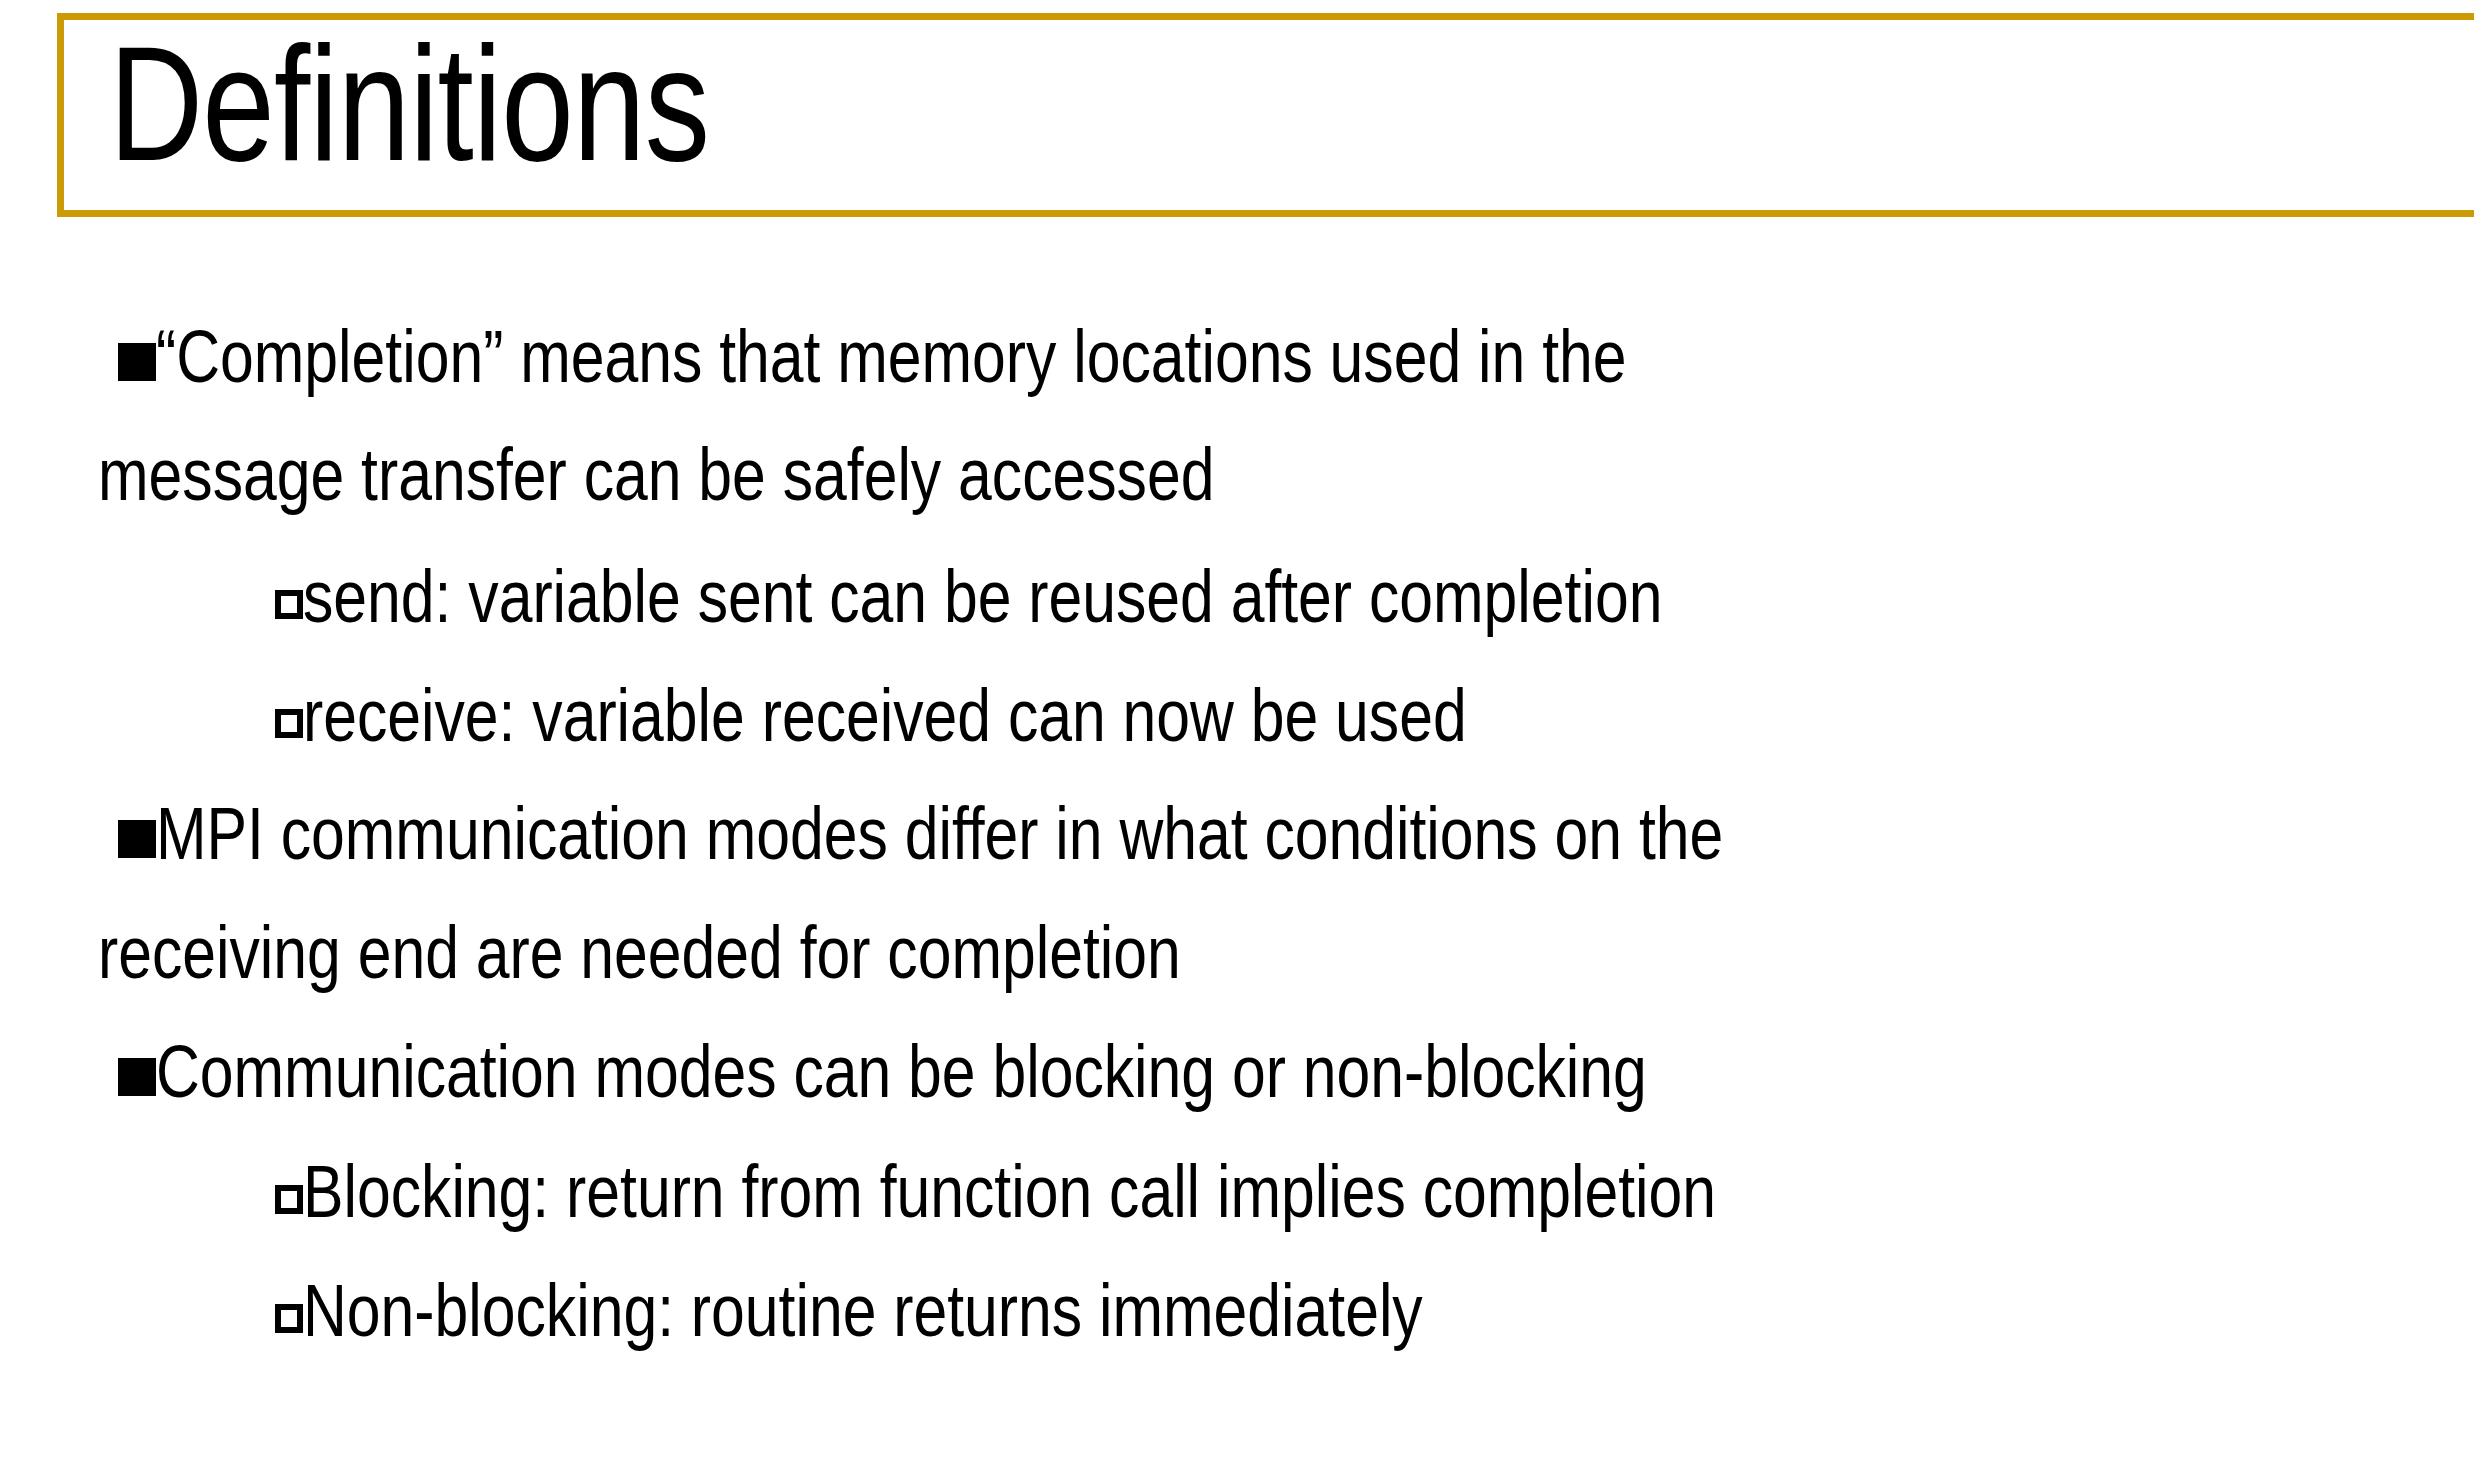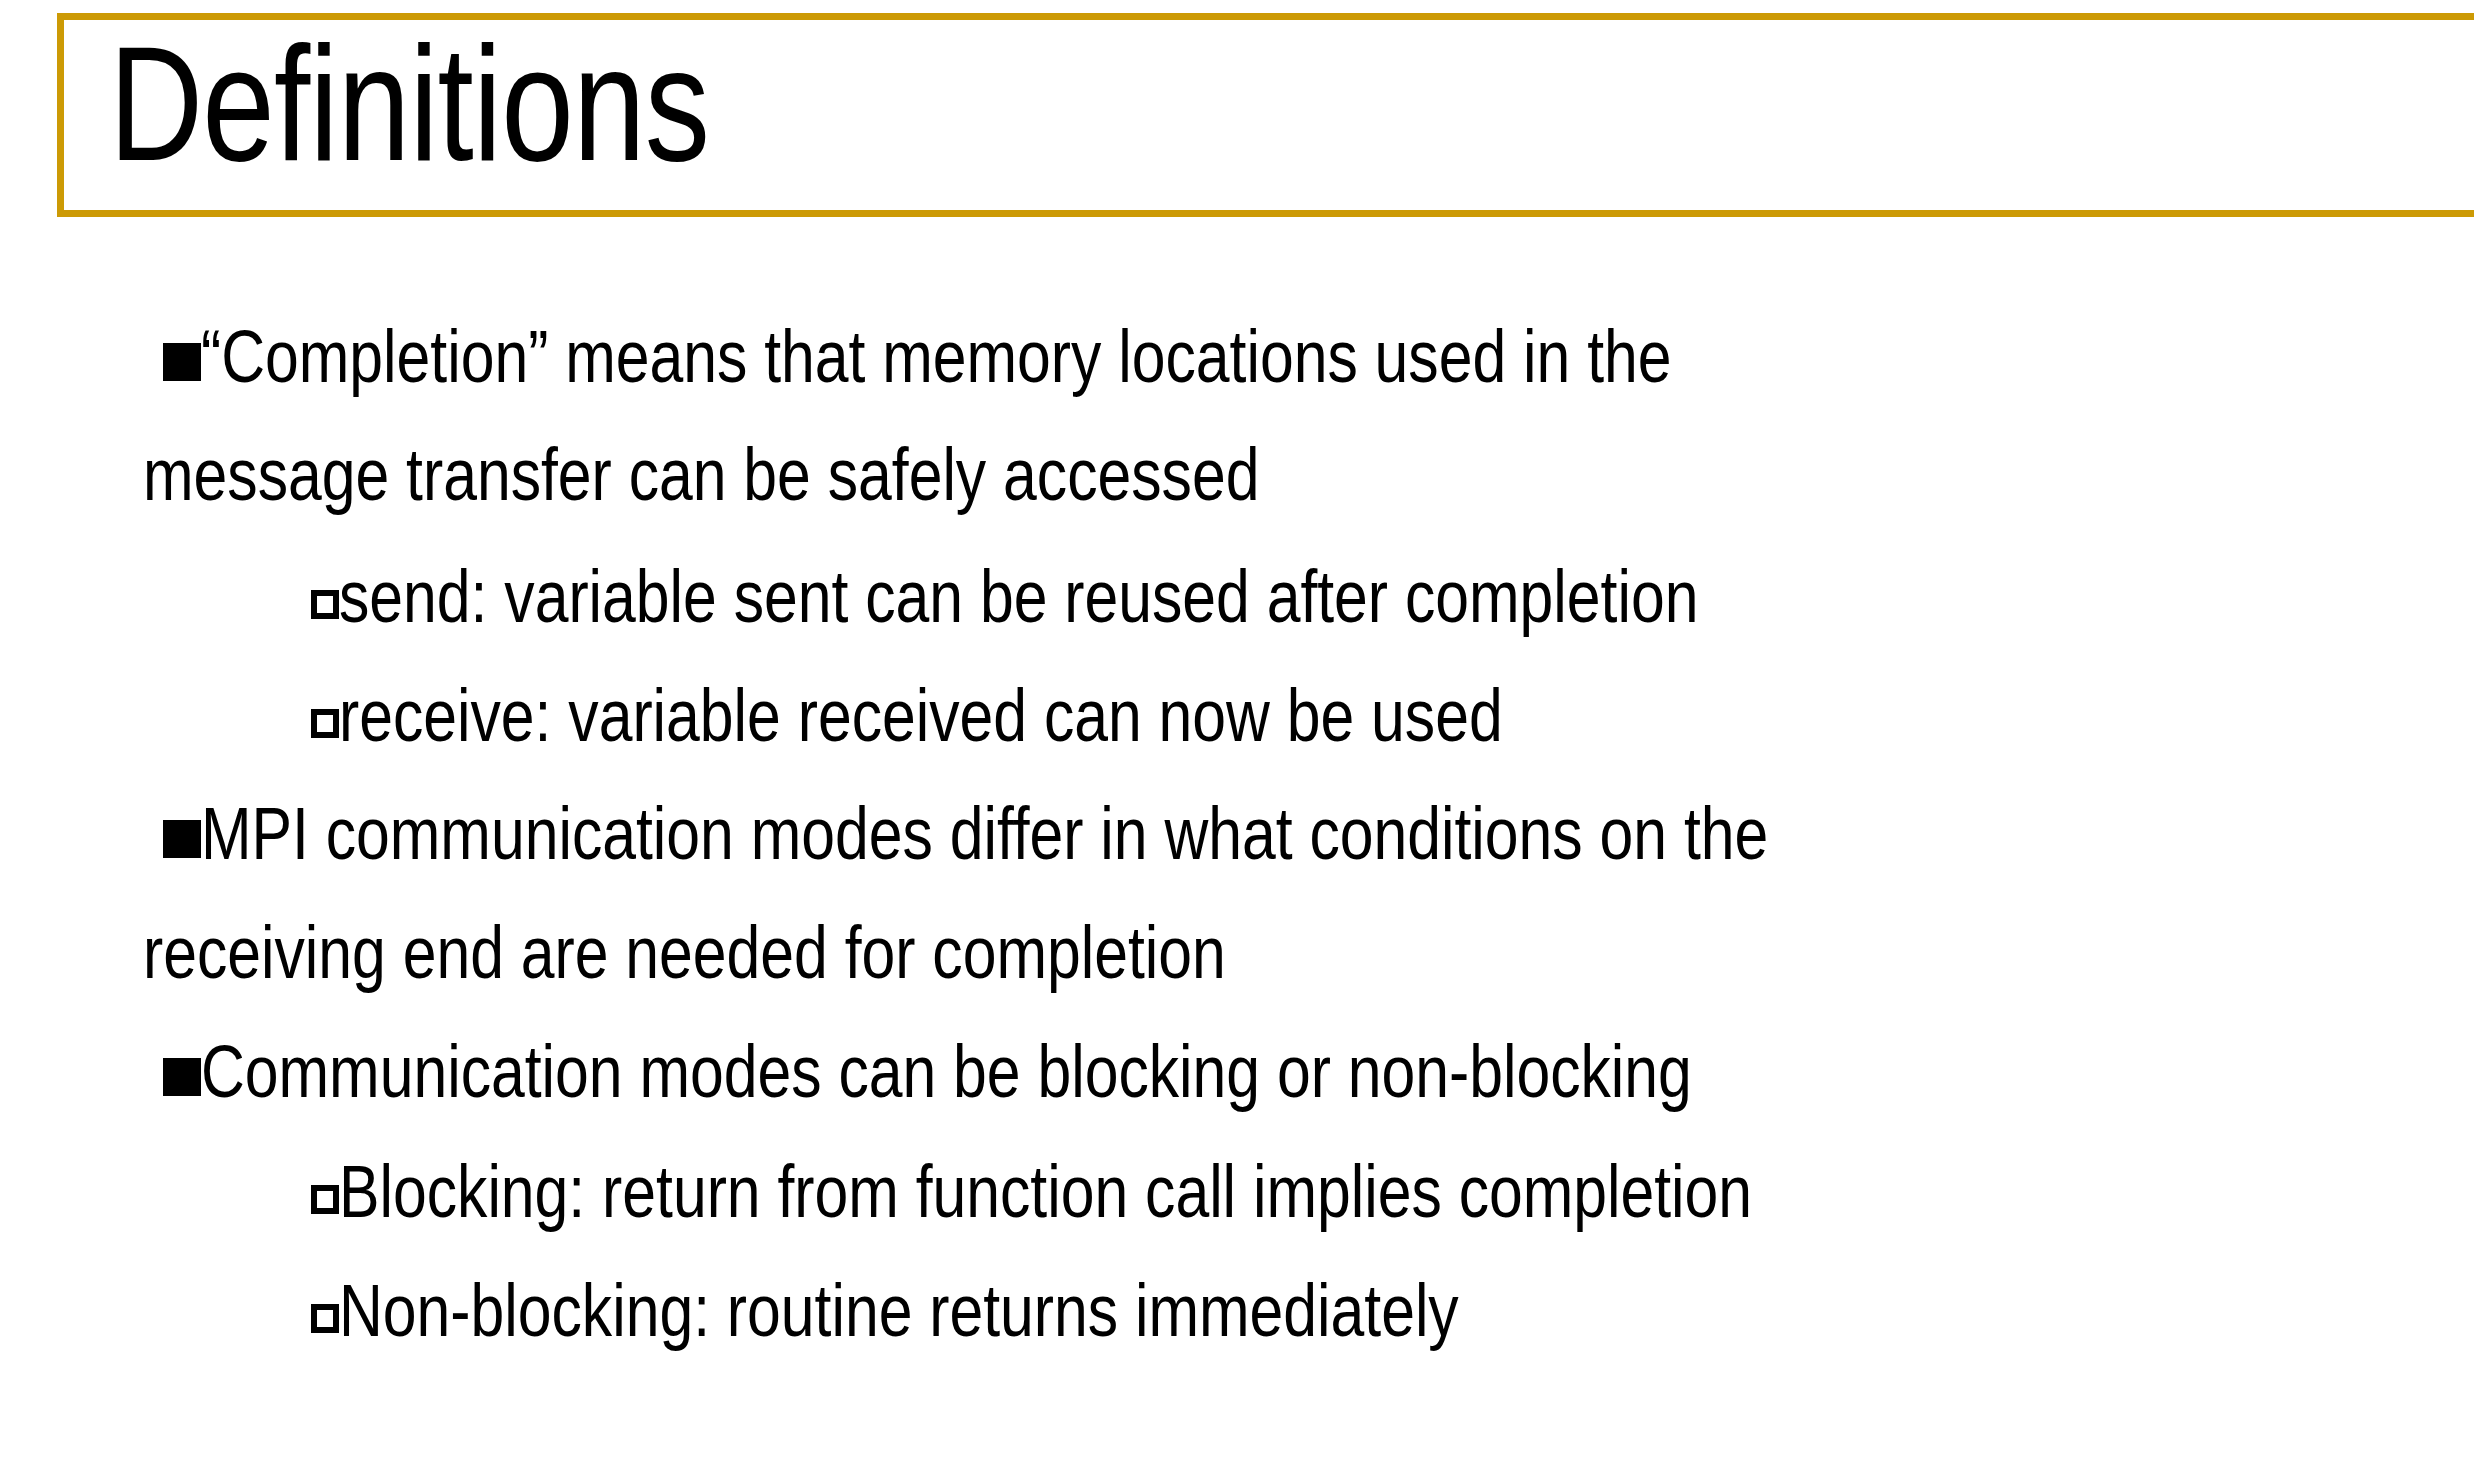--- a/index.html
+++ b/index.html
@@ -67,27 +67,26 @@
     white-space: nowrap;
     display: block;
   }
 
   .line-inner {
     position: absolute;
     top: 0;
     display: flex;
     align-items: flex-start;
     white-space: nowrap;
-    margin-left: 45px;
   }
 
   
   .lvl1 .line-inner { left: 118px; }
   .lvl1cont .line-inner { left: 98px; }
-  .lvl2 .line-inner { left: 266px; text-align: right; }
+  .lvl2 .line-inner { left: 275px; text-align: right; }
 
   .txt {
     font-size: 74px;
     line-height: 99px;
     font-weight: 400;
     letter-spacing: 0px;
     color: #000000;
     white-space: nowrap;
     transform: scaleX(0.82);
     transform-origin: left top;

